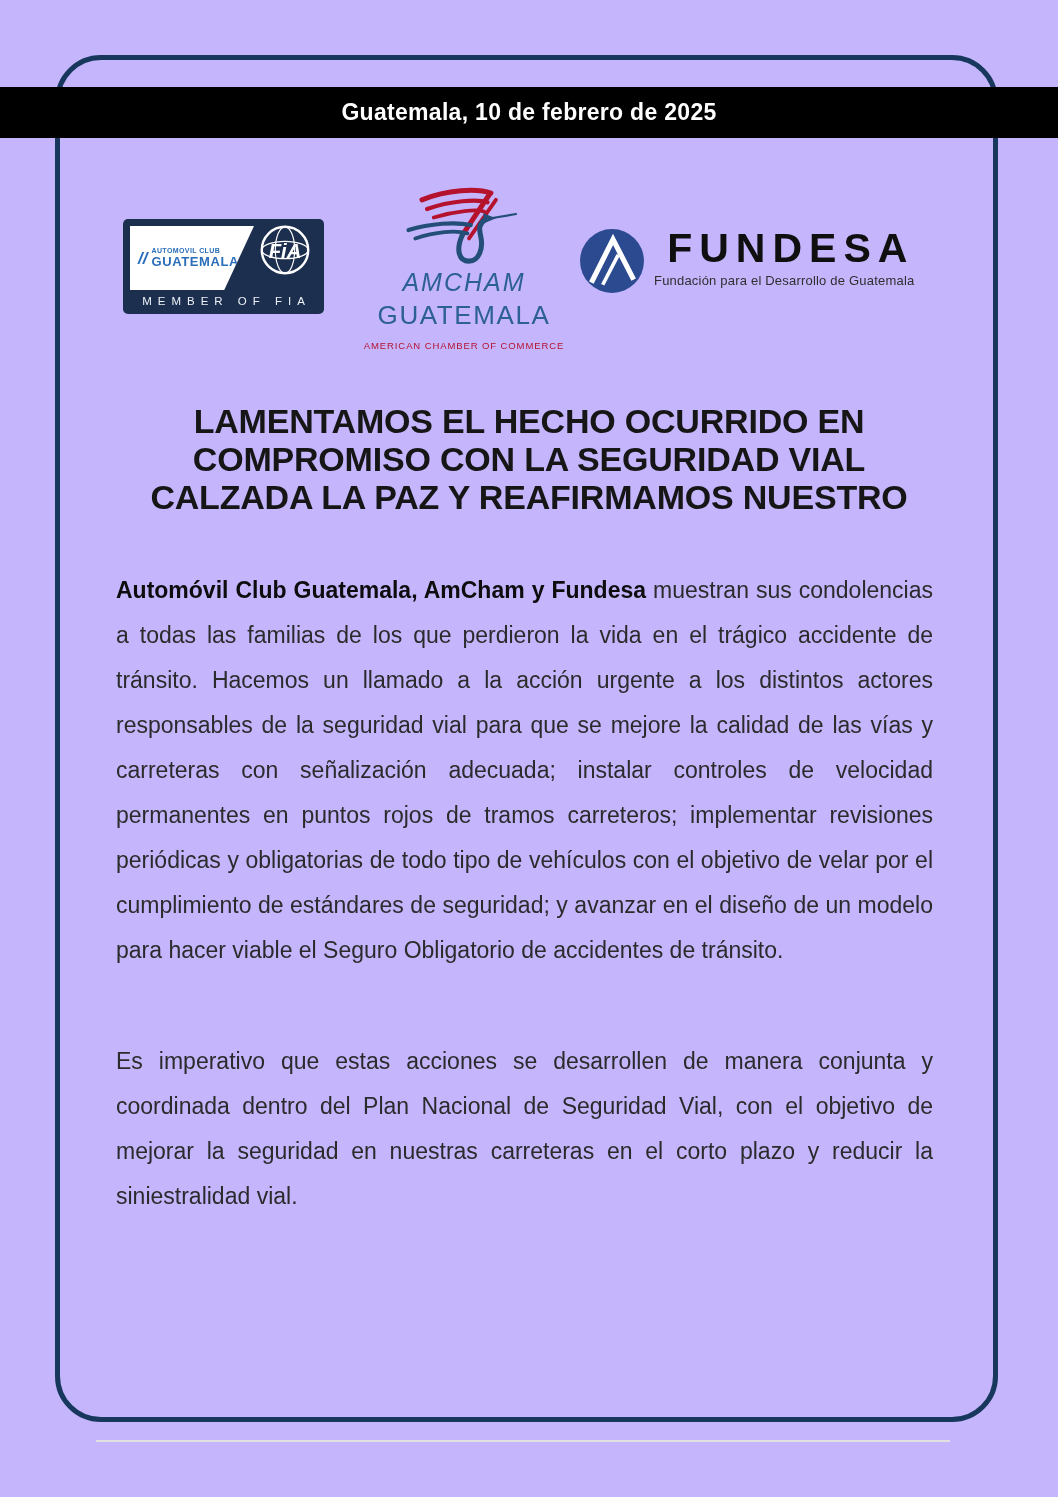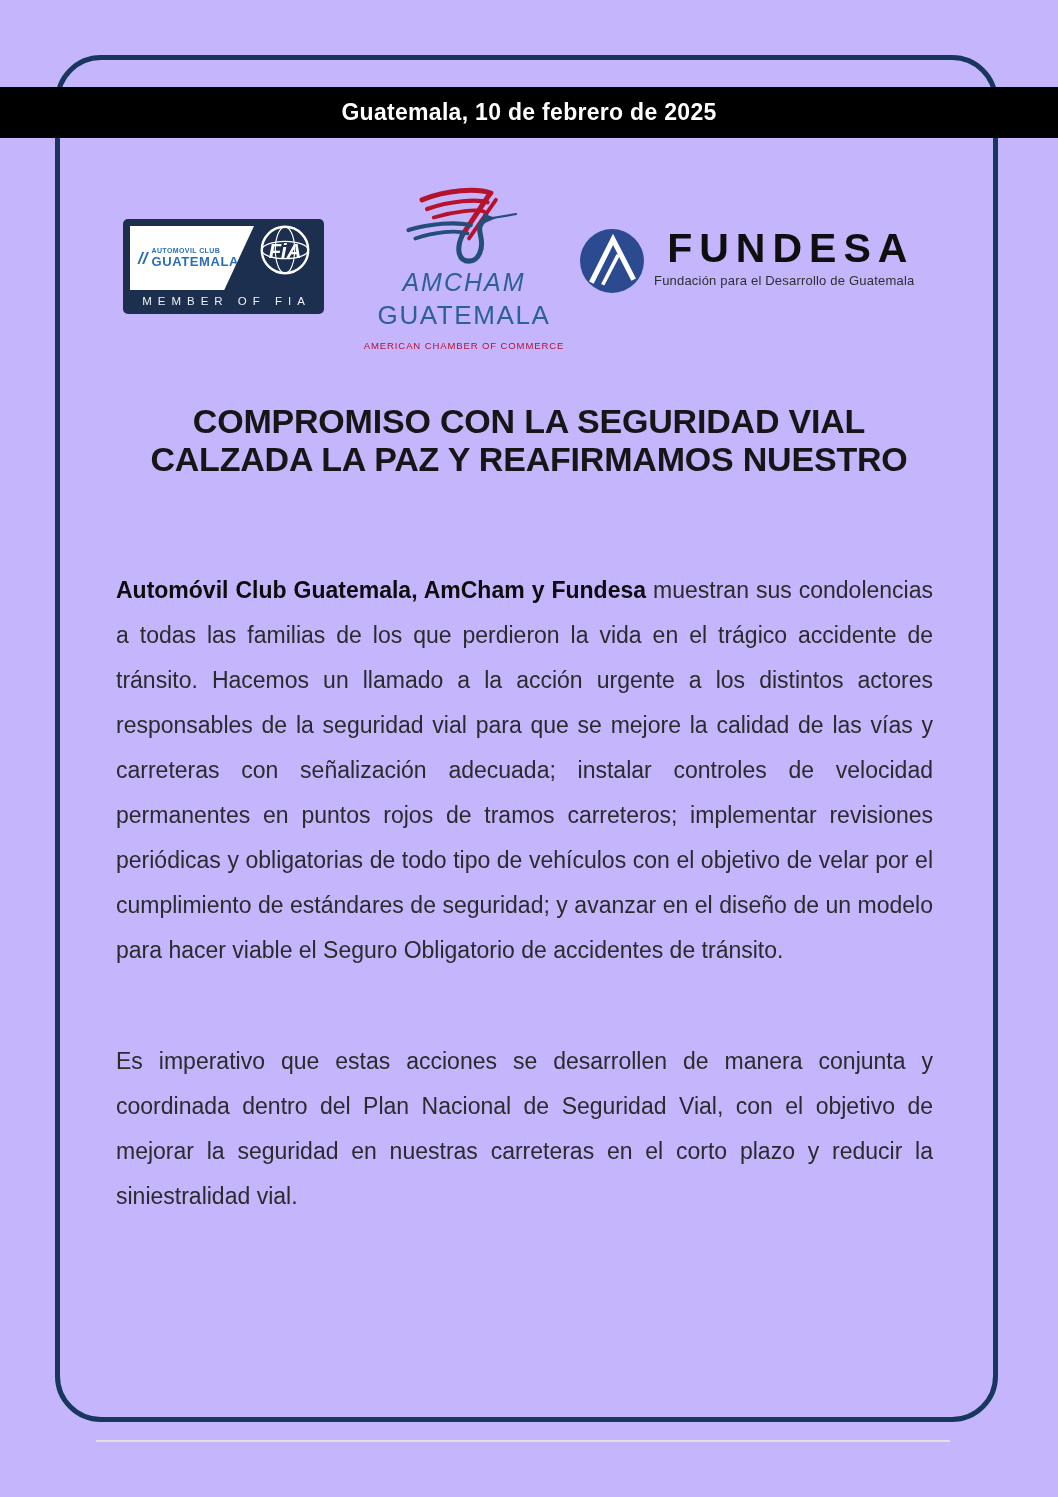--- a/index.html
+++ b/index.html
@@ -127,20 +127,21 @@
       <path d="M12,53 L33,11 L53,50" fill="none" stroke="#ffffff" stroke-width="5"></path>
       <path d="M23,55 L38,26" fill="none" stroke="#ffffff" stroke-width="3.5"></path>
     </svg>
     <div class="fundesa-text">
       <div class="fundesa-title">FUNDESA</div>
       <div class="fundesa-tagline">Fundación para el Desarrollo de Guatemala</div>
     </div>
   </div>
 
   <div class="headline">
+    <div>LAMENTAMOS EL HECHO OCURRIDO EN</div>
     <div>COMPROMISO CON LA SEGURIDAD VIAL</div>
     <div>CALZADA LA PAZ Y REAFIRMAMOS NUESTRO</div>
   </div>
 
   <div class="body-text">
     <p class="p1"><strong>Automóvil Club Guatemala, AmCham y Fundesa</strong><span> muestran sus condolencias a todas las familias de los que perdieron la vida en el trágico accidente de tránsito. Hacemos un llamado a la acción urgente a los distintos actores responsables de la seguridad vial para que se mejore la calidad de las vías y carreteras con señalización adecuada; instalar controles de velocidad permanentes en puntos rojos de tramos carreteros; implementar revisiones periódicas y obligatorias de todo tipo de vehículos con el objetivo de velar por el cumplimiento de estándares de seguridad; y avanzar en el diseño de un modelo para hacer viable el Seguro Obligatorio de accidentes de tránsito.</span></p>
     <p class="p2">Es imperativo que estas acciones se desarrollen de manera conjunta y coordinada dentro del Plan Nacional de Seguridad Vial, con el objetivo de mejorar la seguridad en nuestras carreteras en el corto plazo y reducir la siniestralidad vial.</p>
   </div>
 
 </div>

